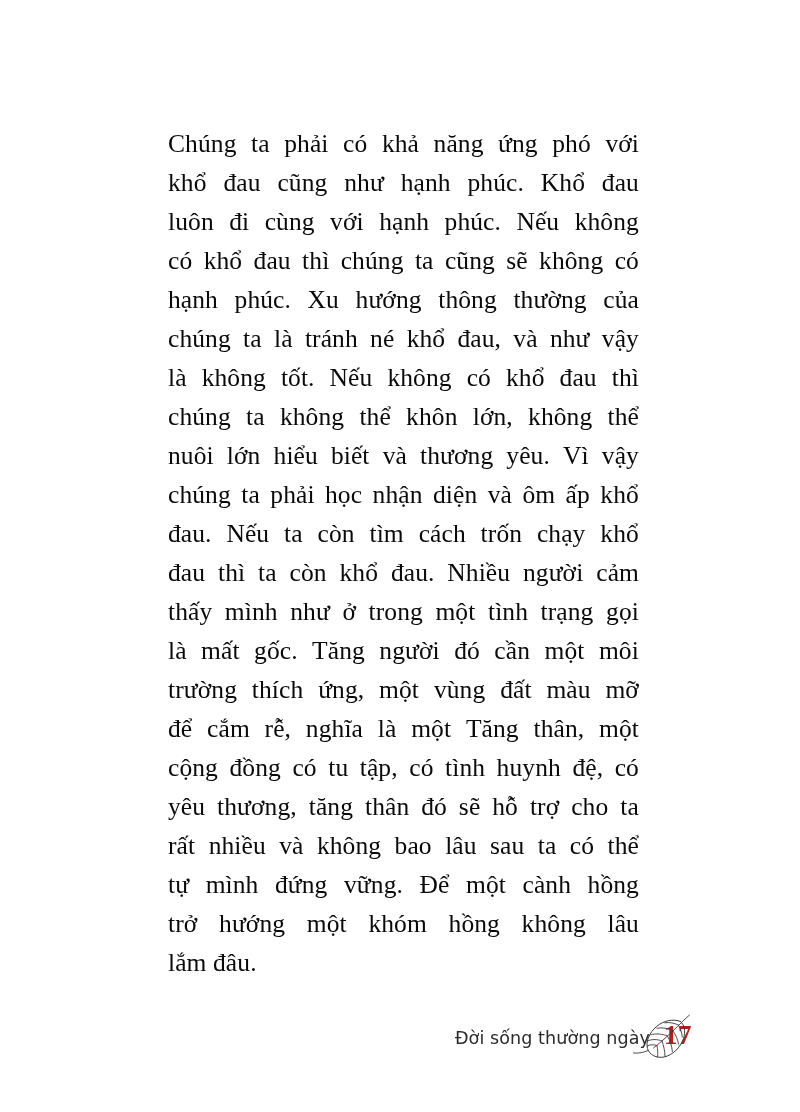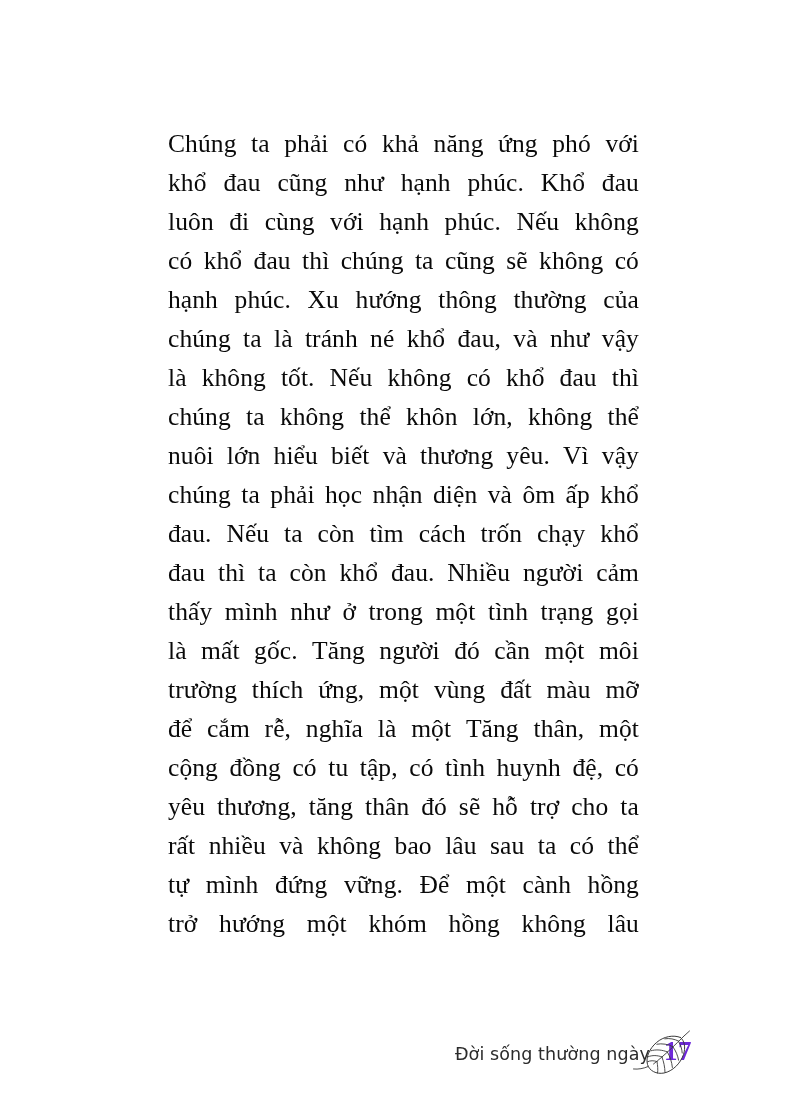--- a/index.html
+++ b/index.html
@@ -56,21 +56,20 @@
     text-align: left;
   }
 
   
   .footer {
     position: absolute;
     left: 0;
     top: 1012px;
     width: 800px;
     height: 60px;
-    margin-top: 16px;
   }
 
   .footer-inner {
     position: absolute;
     right: 108px;
     top: 8px;
     display: flex;
     align-items: baseline;
     gap: 14px;
   }
@@ -80,21 +79,21 @@
     font-size: 17.5px;
     color: #2b2b2b;
     letter-spacing: 0.1px;
     white-space: nowrap;
   }
 
   .footer-pageno {
     font-family: "Liberation Serif", "DejaVu Serif", serif;
     font-weight: bold;
     font-size: 27px;
-    color: #6d28d9;
+    color: #b91c1c;
     letter-spacing: 0.5px;
   }
 
   .leaf-ornament {
     position: absolute;
     right: 98px;
     top: 0px;
     width: 70px;
     height: 62px;
     pointer-events: none;
@@ -333,20 +332,21 @@
       </div>
     <div class="para-line j">
         <span>trở</span>
         <span>hướng</span>
         <span>một</span>
         <span>khóm</span>
         <span>hồng</span>
         <span>không</span>
         <span>lâu</span>
       </div>
+    <div class="para-line last">lắm đâu.</div>
 
   </div>
 
   <div class="footer">
 
     <div class="footer-inner">
       <span class="footer-title">Đời sống thường ngày</span>
       <span class="footer-pageno">17</span>
     </div>
 

